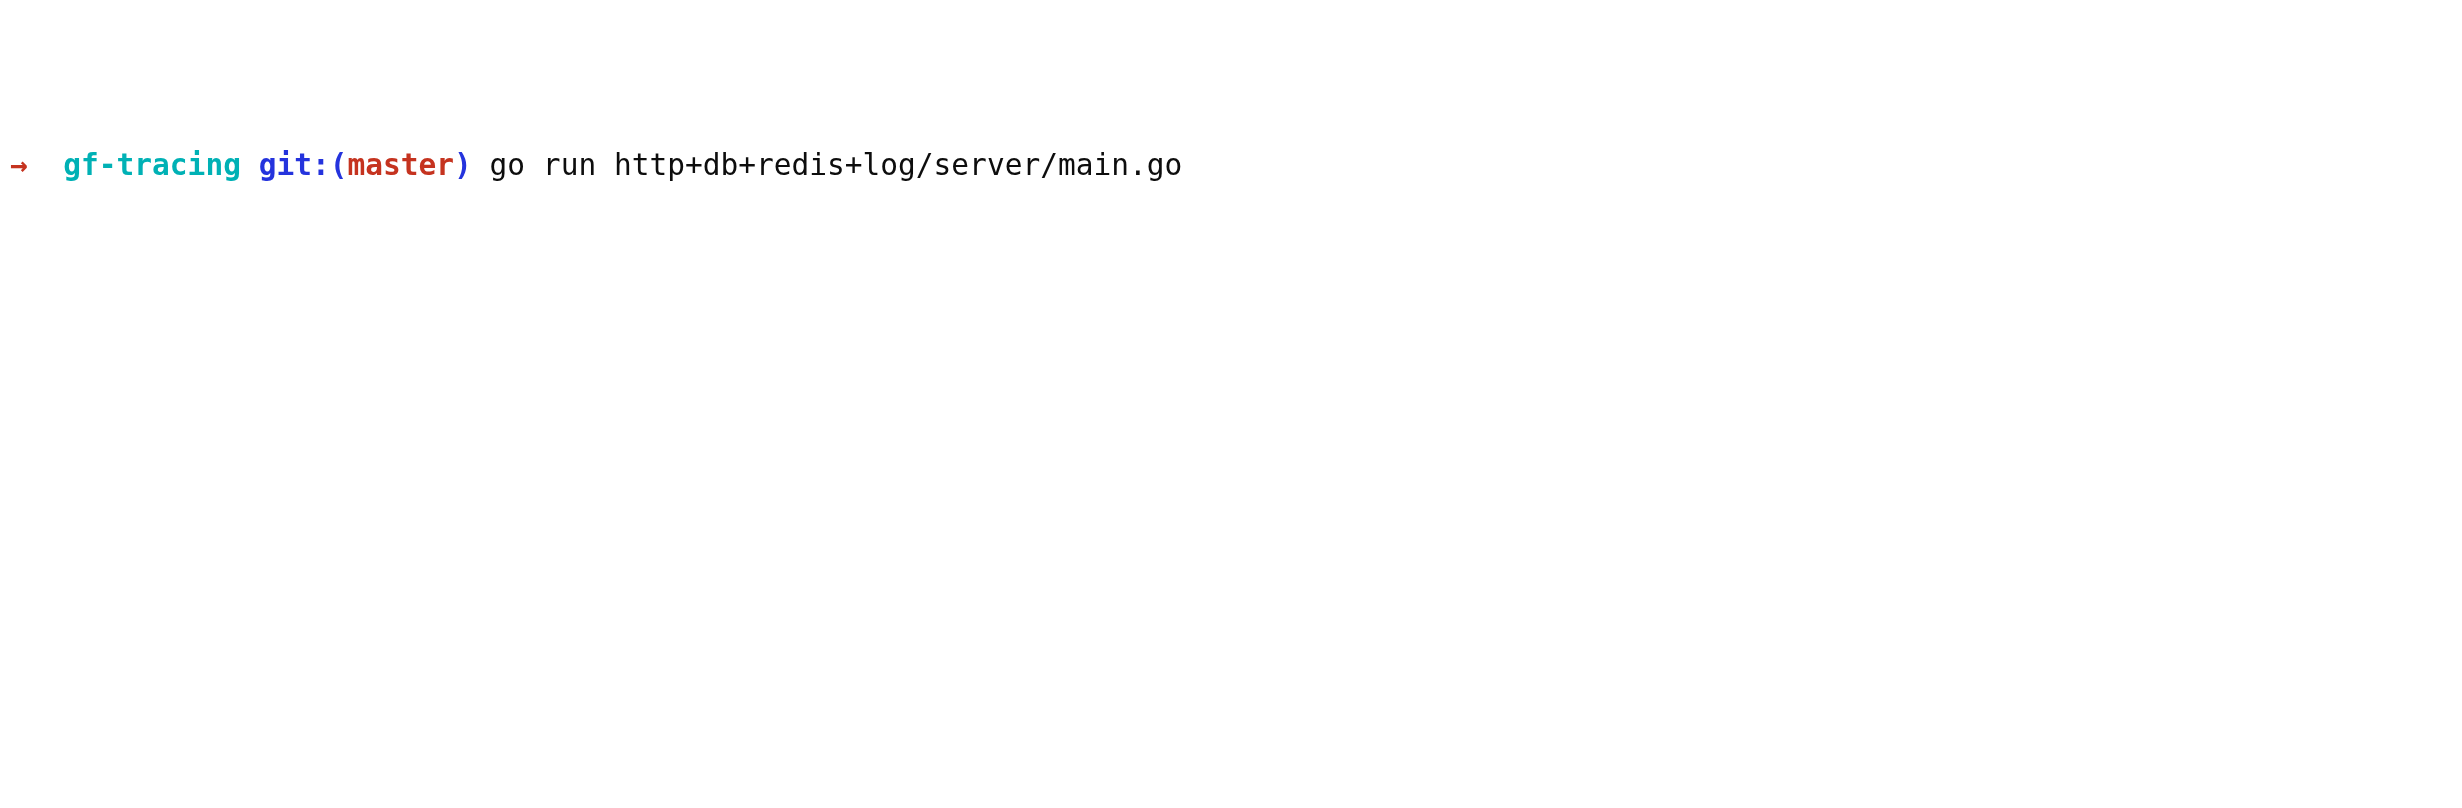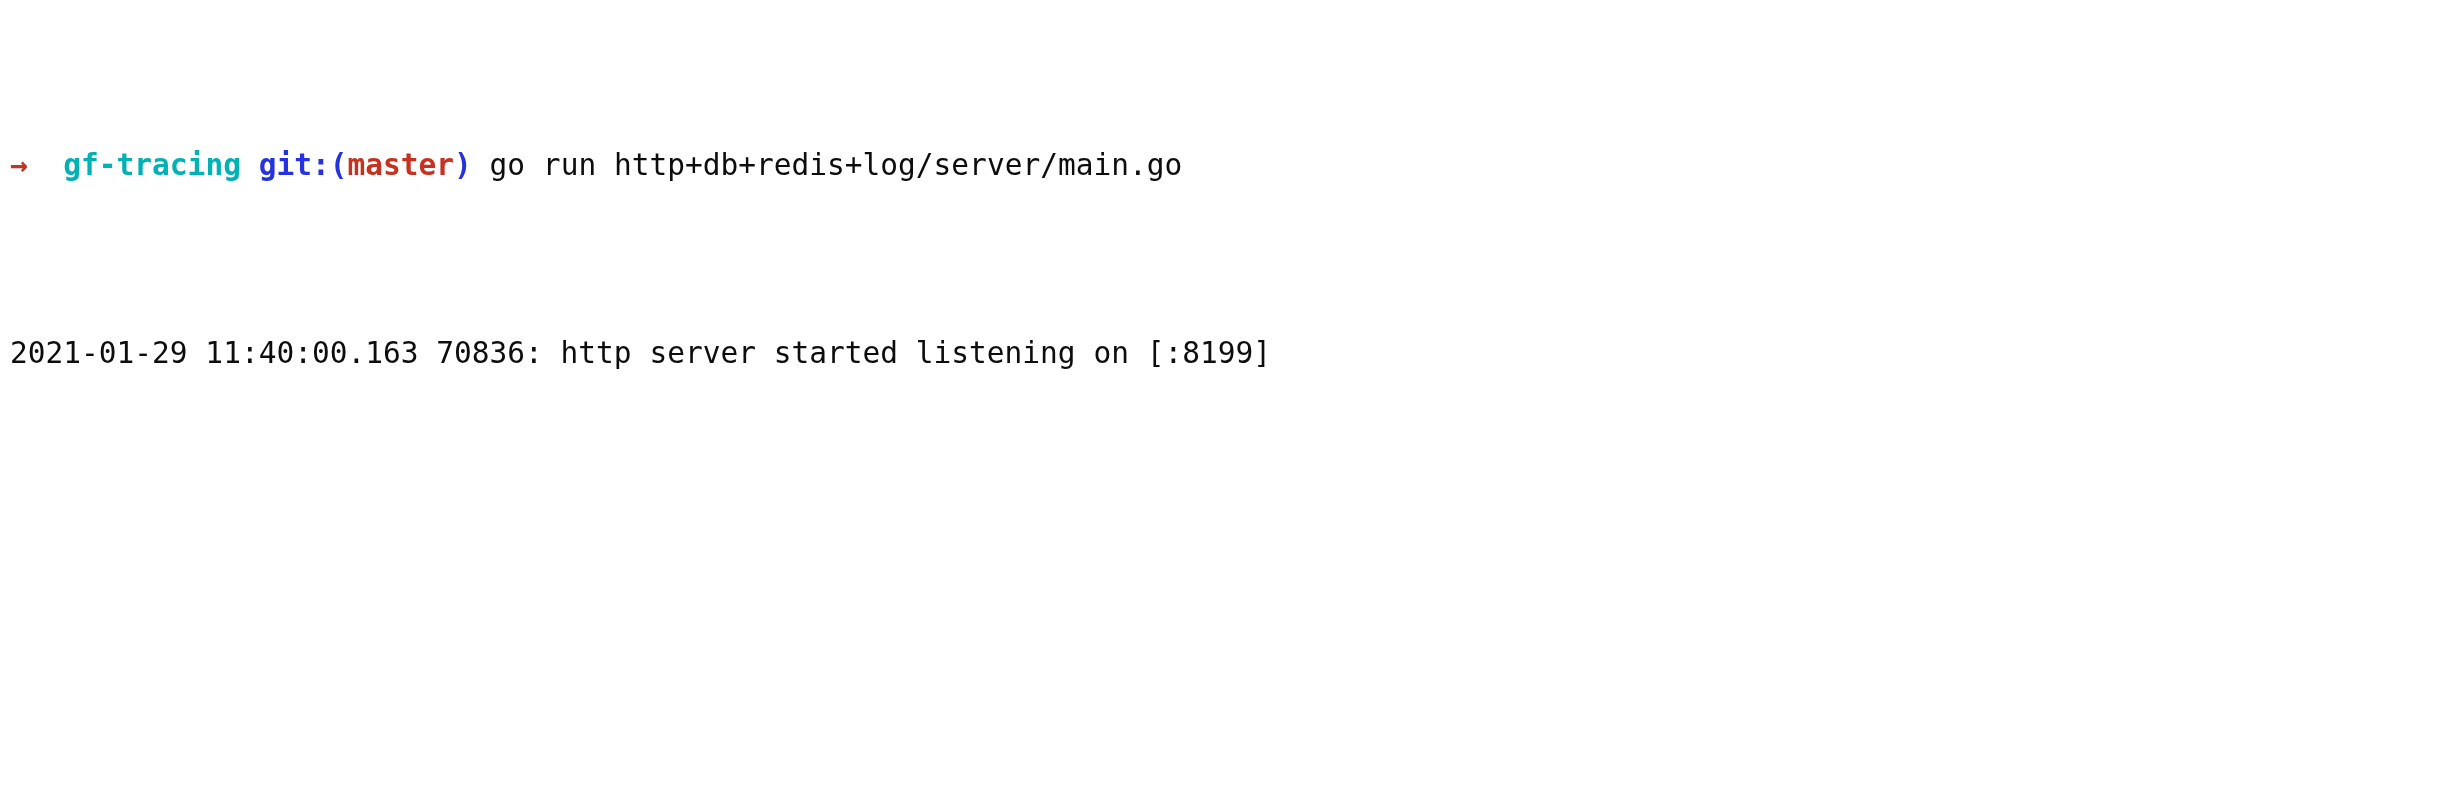--- a/index.html
+++ b/index.html
@@ -29,21 +29,20 @@
   .c-cyan { color: #00b1b5; }
   .c-blue { color: #2433dd; }
 </style>
 </head>
 <body>
 
 <div class="terminal">
 
   <div class="line"><span class="bold c-red">→</span><span>  </span><span class="bold c-cyan">gf-tracing</span><span> </span><span class="bold c-blue">git:(</span><span class="bold c-red">master</span><span class="bold c-blue">)</span><span> go run http+db+redis+log/server/main.go</span></div>
 
-  <div class="line">2021-01-29 11:40:00.163 70836: http server started listening on [:8199]</div>
 
   <div class="line"></div>
 
   
   
   
   
   
   
   

